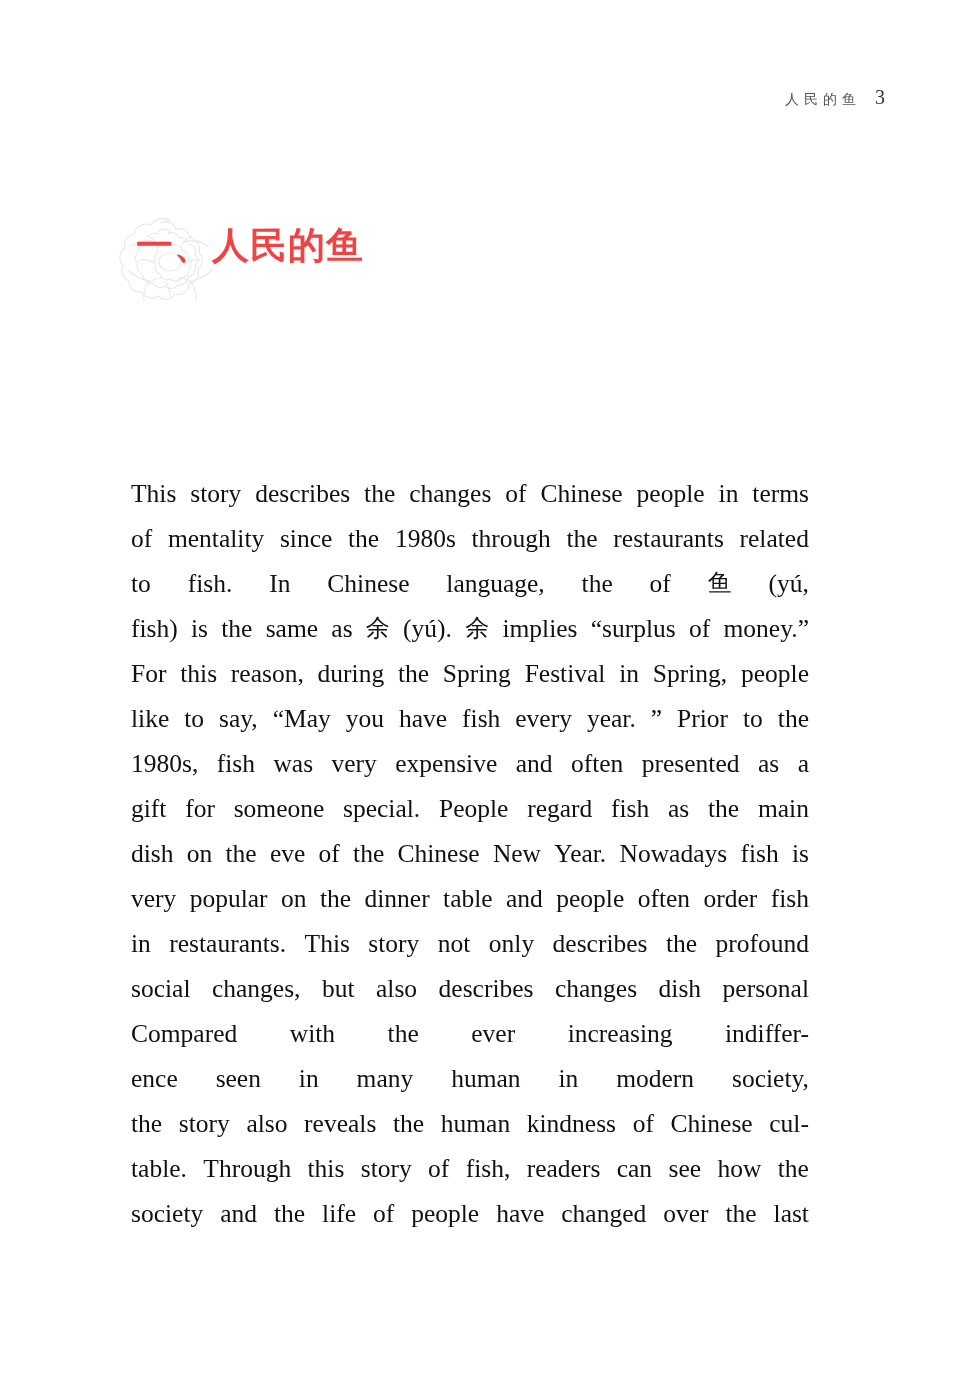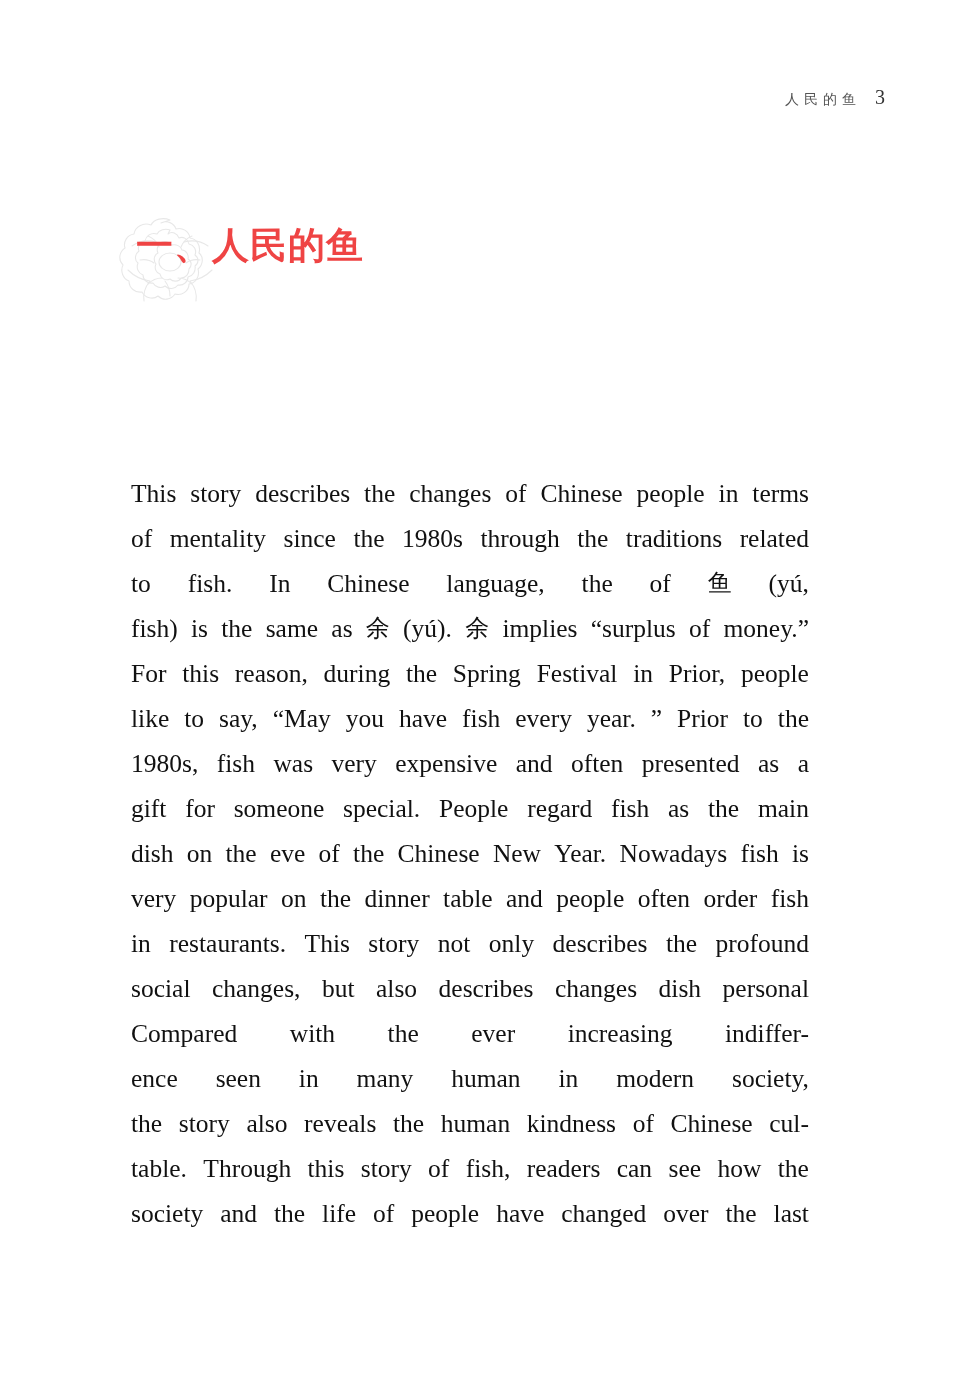--- a/index.html
+++ b/index.html
@@ -162,21 +162,21 @@
         <span>terms</span>
       </div>
     <div class="body-line">
         <span>of</span>
         <span>mentality</span>
         <span>since</span>
         <span>the</span>
         <span>1980s</span>
         <span>through</span>
         <span>the</span>
-        <span>traditions</span>
+        <span>restaurants</span>
         <span>related</span>
       </div>
     <div class="body-line">
         <span>to</span>
         <span>fish.</span>
         <span>In</span>
         <span>Chinese</span>
         <span>language,</span>
         <span>the</span>
         <span>of</span>
@@ -199,21 +199,21 @@
       </div>
     <div class="body-line">
         <span>For</span>
         <span>this</span>
         <span>reason,</span>
         <span>during</span>
         <span>the</span>
         <span>Spring</span>
         <span>Festival</span>
         <span>in</span>
-        <span>Prior,</span>
+        <span>Spring,</span>
         <span>people</span>
       </div>
     <div class="body-line">
         <span>like</span>
         <span>to</span>
         <span>say,</span>
         <span>“May</span>
         <span>you</span>
         <span>have</span>
         <span>fish</span>

